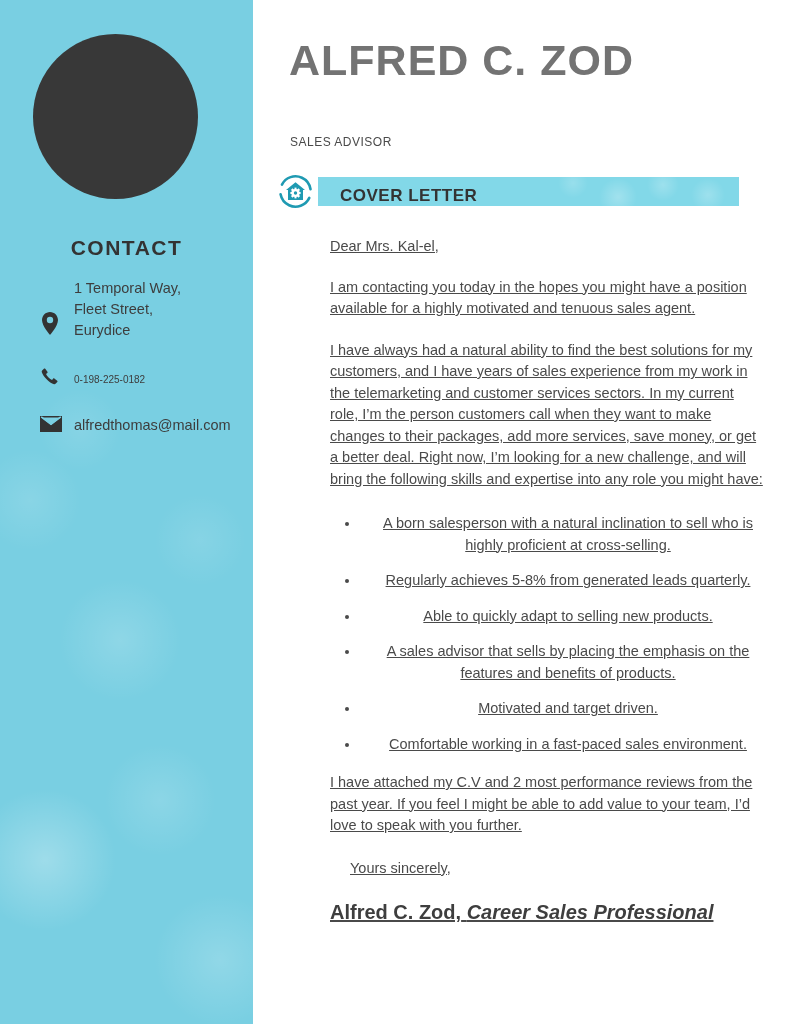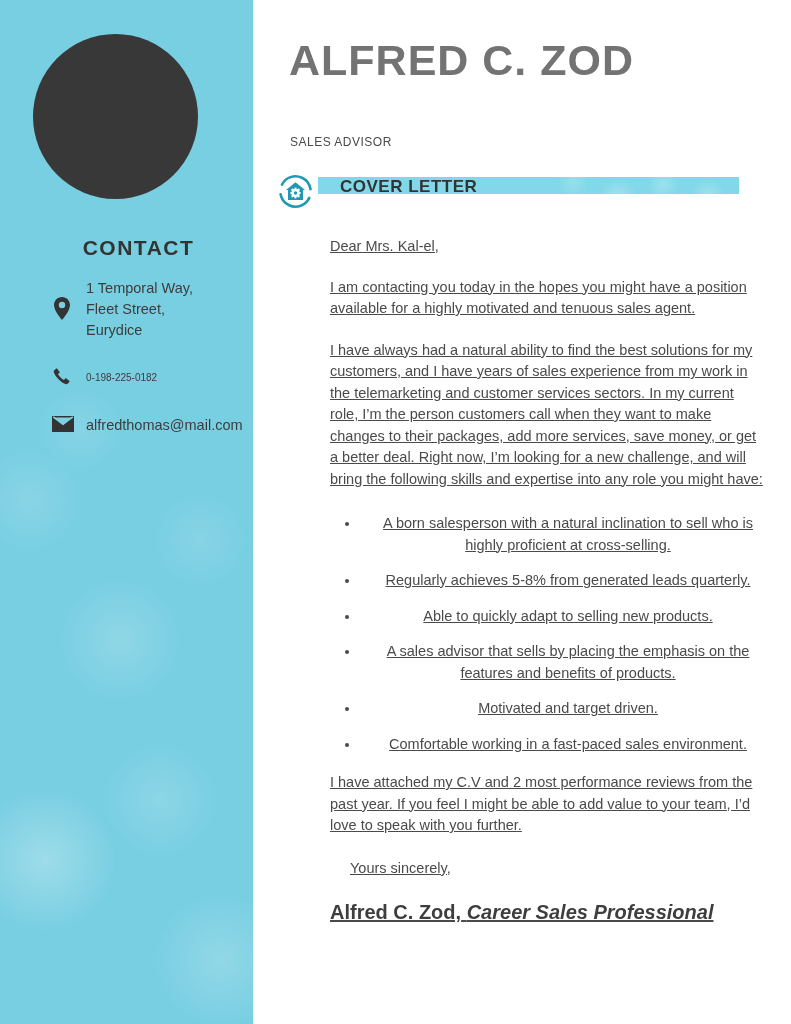--- a/index.html
+++ b/index.html
@@ -29,34 +29,34 @@
   }
   .photo {
     position: absolute;
     left: 33px; top: 34px;
     width: 165px; height: 165px;
     border-radius: 50%;
     background: #383838;
   }
   .contact {
     position: absolute;
-    left: 12px; top: 236px;
+    left: 0; top: 236px;
     width: 253px;
   }
   .contact-heading {
     text-align: center;
     font-size: 21px;
     font-weight: bold;
     letter-spacing: 1.5px;
     color: #333333;
     margin-bottom: 18px;
   }
   .contact-item {
     display: flex;
-    align-items: center;
+    align-items: flex-end;
     padding-left: 40px;
     margin-bottom: 24px;
   }
   .contact-icon {
     width: 20px;
     flex: 0 0 20px;
     margin-right: 14px;
     margin-top: 2px;
   }
   .contact-text {
@@ -85,29 +85,29 @@
   .job-title {
     position: absolute;
     left: 37px; top: 135px;
     font-size: 12px;
     letter-spacing: 0.5px;
     color: #4a4a4a;
   }
   .section-bar {
     position: absolute;
     left: 65px; top: 177px;
-    width: 421px; height: 17px;
+    width: 421px; height: 29px;
     background:
       radial-gradient(circle 18px at 300px 20px, rgba(255,255,255,0.25), rgba(255,255,255,0) 19px),
       radial-gradient(circle 15px at 345px 8px, rgba(255,255,255,0.22), rgba(255,255,255,0) 16px),
       radial-gradient(circle 16px at 390px 18px, rgba(255,255,255,0.22), rgba(255,255,255,0) 17px),
       radial-gradient(circle 14px at 255px 6px, rgba(255,255,255,0.18), rgba(255,255,255,0) 15px),
       #82d8e8;
     display: flex;
-    align-items: flex-start;
+    align-items: flex-end;
   }
   .section-bar-label {
     font-size: 17px;
     font-weight: bold;
     letter-spacing: 0.5px;
     color: #333333;
     padding-left: 22px;
   }
   .section-icon {
     position: absolute;

